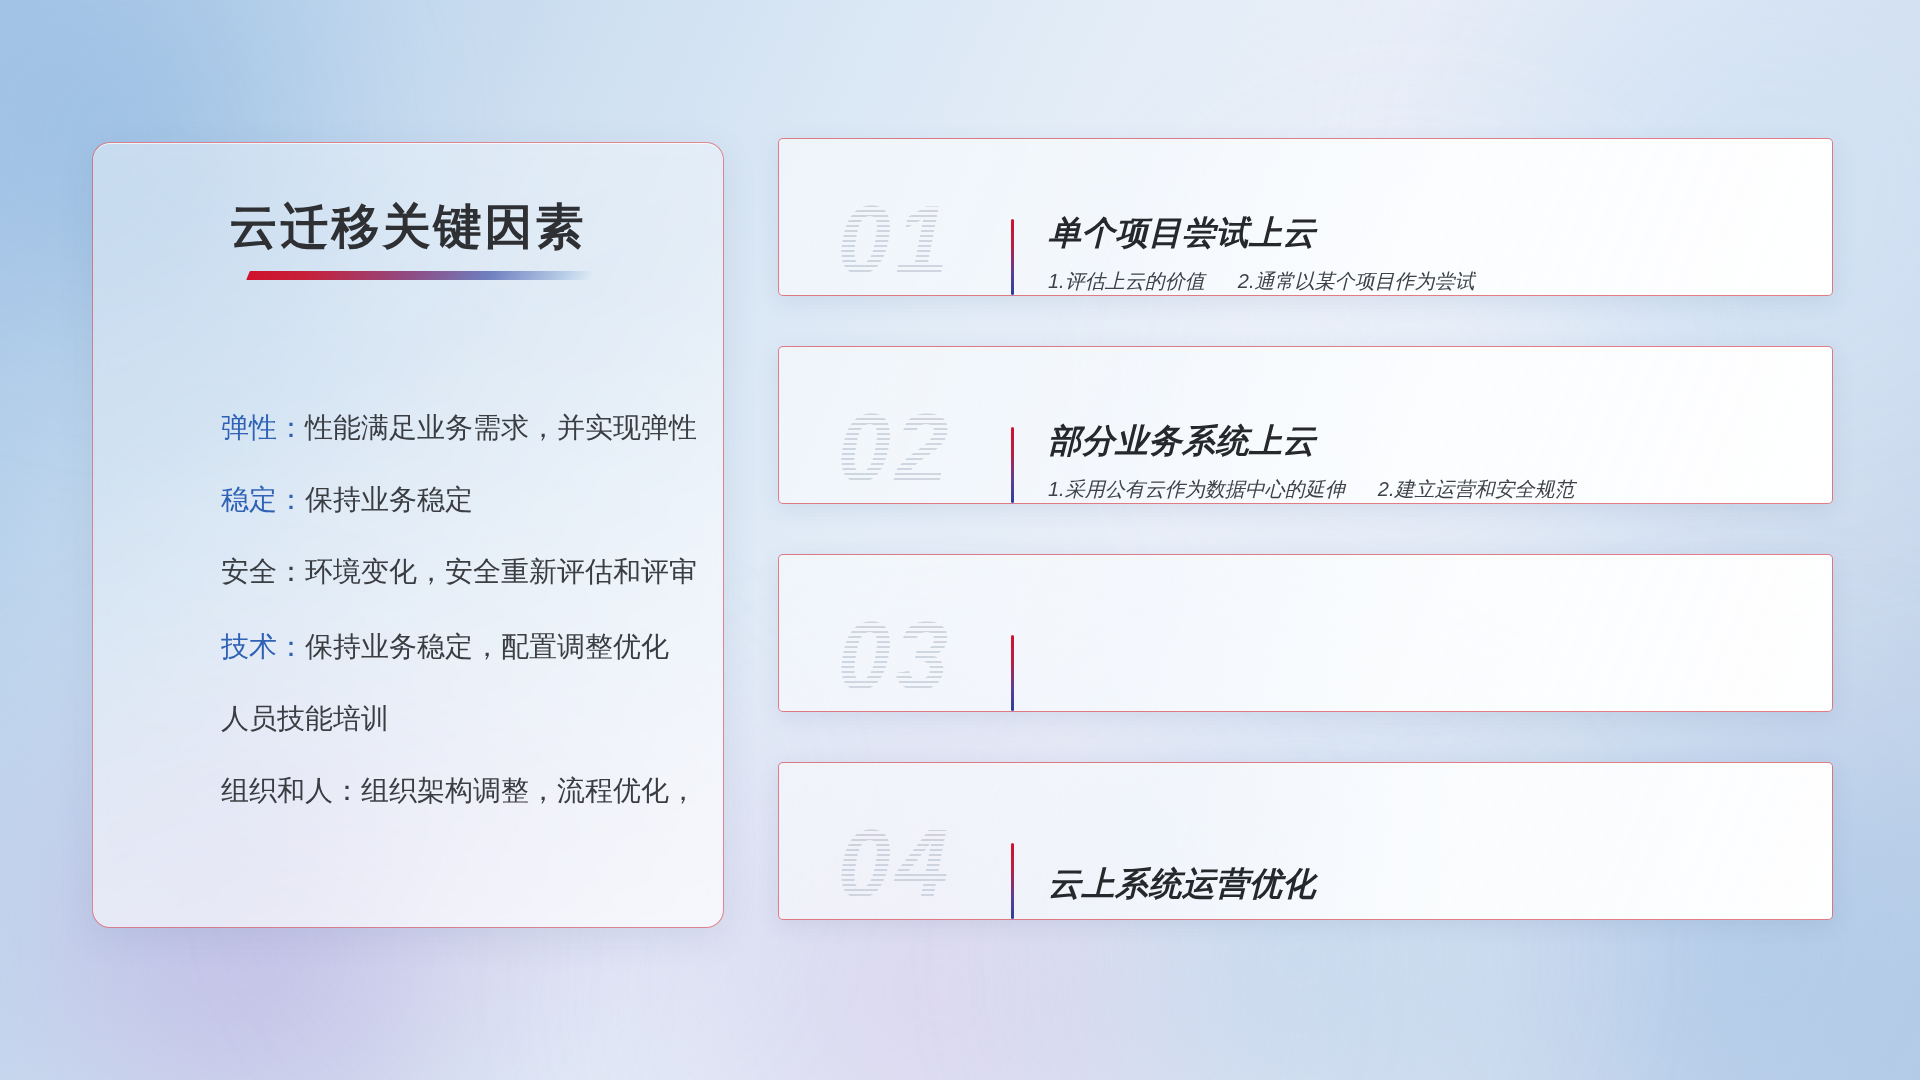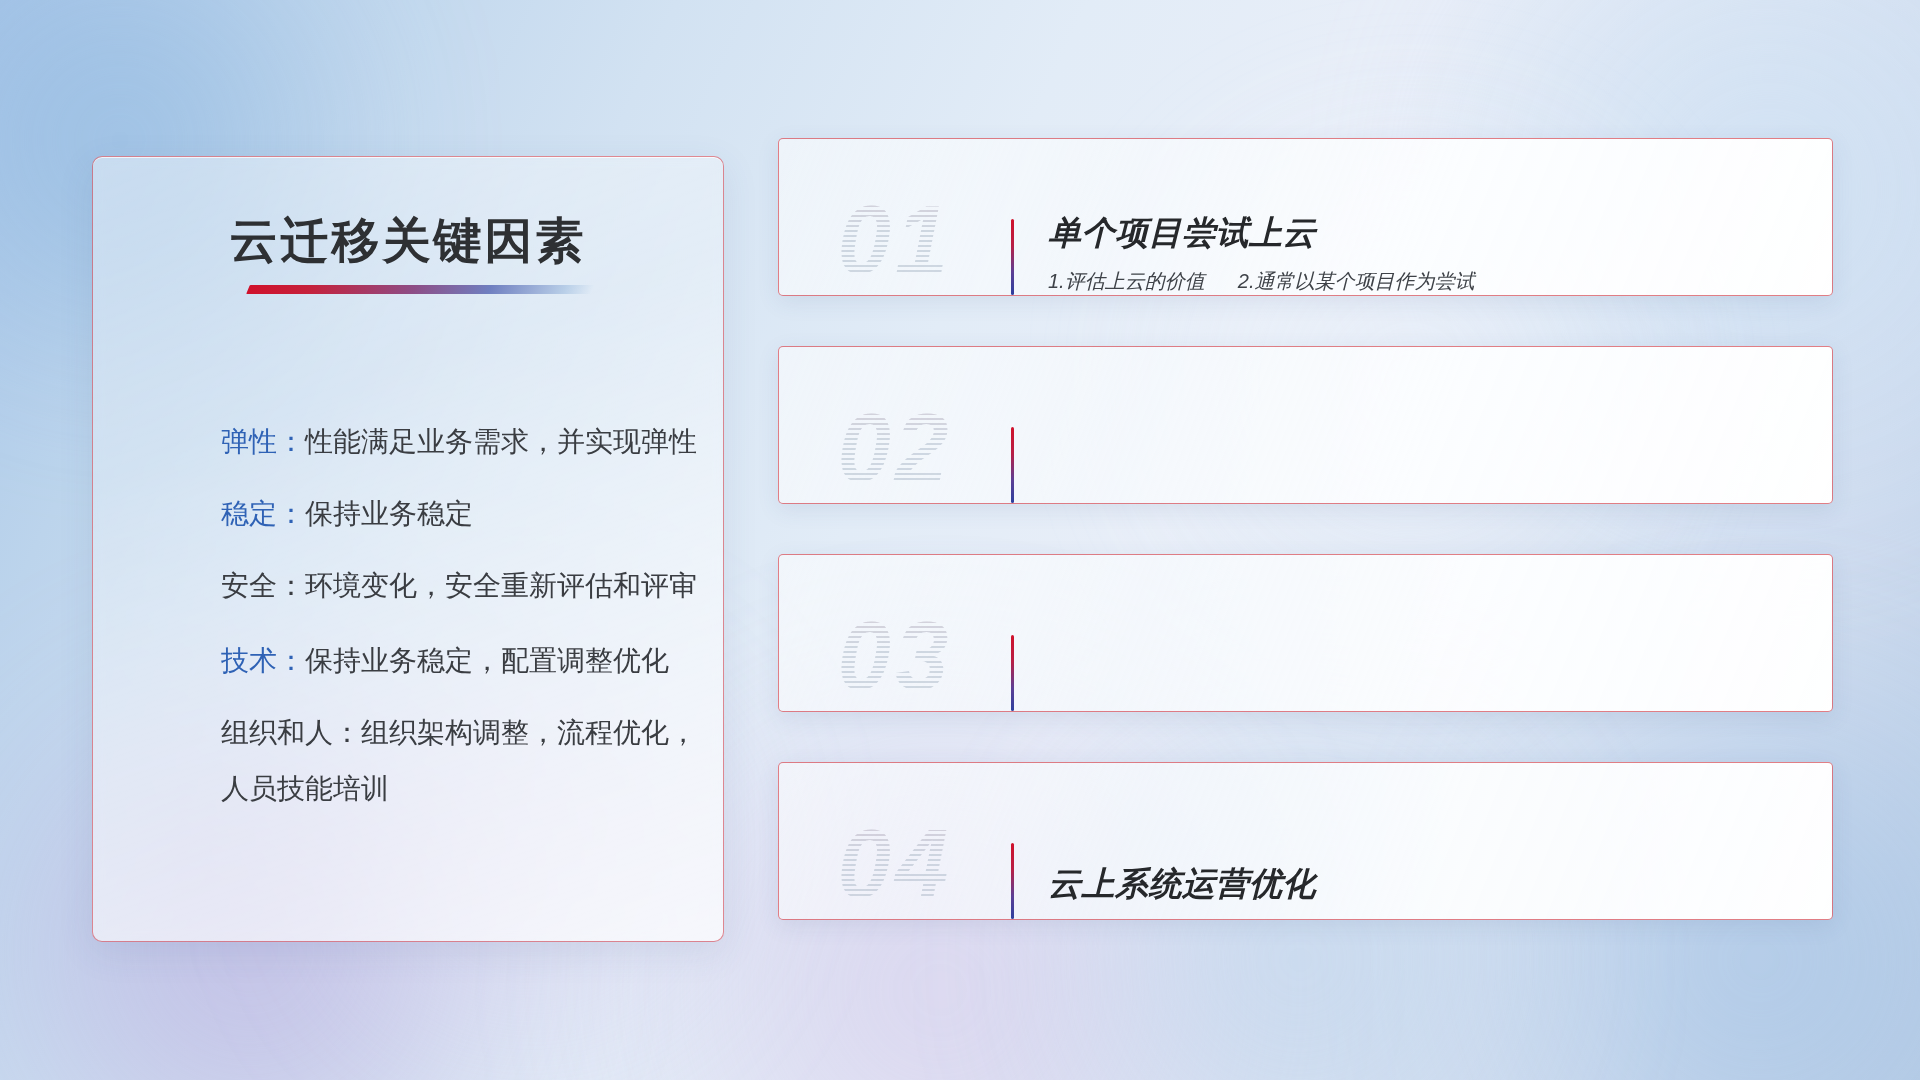--- a/index.html
+++ b/index.html
@@ -36,23 +36,23 @@
   .b7 { left:300px; top:640px; width:460px; height:420px;
         background:radial-gradient(circle,#dcc9ec 0%,rgba(220,201,236,0) 72%); opacity:.5; }
   .b8 { left:1020px; bottom:-120px; width:560px; height:480px;
         background:radial-gradient(circle,#b6cfe9 0%,rgba(182,207,233,0) 72%); opacity:.7; }
 
   
   #stage { position:relative; z-index:2; width:1920px; height:1080px; }
 
   
   #left-panel {
-    position:absolute; left:92px; top:156px;
+    position:absolute; left:92px; top:142px;
     width:632px; height:786px;
-    border-radius:10px;
+    border-radius:18px;
     border:1.6px solid rgba(206,46,58,.55);
     background:linear-gradient(160deg,
         rgba(255,255,255,.42) 0%,
         rgba(255,255,255,.30) 32%,
         rgba(255,255,255,.50) 62%,
         rgba(255,255,255,.72) 100%);
     box-shadow:0 10px 36px rgba(60,90,140,.10), inset 0 1px 0 rgba(255,255,255,.7);
     backdrop-filter:blur(6px);
     overflow:hidden;
   }
@@ -167,25 +167,25 @@
       </div>
       <div class="factor-row">
         <span class="factor-label accent">稳定：</span><span class="factor-text">保持业务稳定</span>
       </div>
       <div class="factor-row">
         <span class="factor-label plain">安全：</span><span class="factor-text">环境变化，安全重新评估和评审</span>
       </div>
       <div class="factor-row">
         <span class="factor-label accent">技术：</span><span class="factor-text">保持业务稳定，配置调整优化</span>
       </div>
+      <div class="factor-row">
+        <span class="factor-text">人员技能培训</span>
+      </div>
       <div class="factor-row tight">
         <span class="factor-label plain">组织和人：</span><span class="factor-text">组织架构调整，流程优化，</span>
-      </div>
-      <div class="factor-row">
-        <span class="factor-text">人员技能培训</span>
       </div>
     </div>
   </section>
 
   <section id="cards">
 
     <article class="card">
       <div class="card-inner">
         <div class="ghost-num">
           <span>01</span>
@@ -203,20 +203,28 @@
       </div>
     </article>
 
     <article class="card">
       <div class="card-inner">
         <div class="ghost-num">
           <span>02</span>
           <span class="gn-tint">02</span>
         </div>
         <div class="divider"></div>
+        <div class="card-body">
+          <div class="card-title">部分业务系统上云</div>
+          <div class="card-desc">
+            <span>1.采用公有云作为数据中心的延伸</span>
+            <span class="gap"></span>
+            <span>2.建立运营和安全规范</span>
+          </div>
+        </div>
       </div>
     </article>
 
     <article class="card">
       <div class="card-inner">
         <div class="ghost-num">
           <span>03</span>
           <span class="gn-tint">03</span>
         </div>
         <div class="divider"></div>

